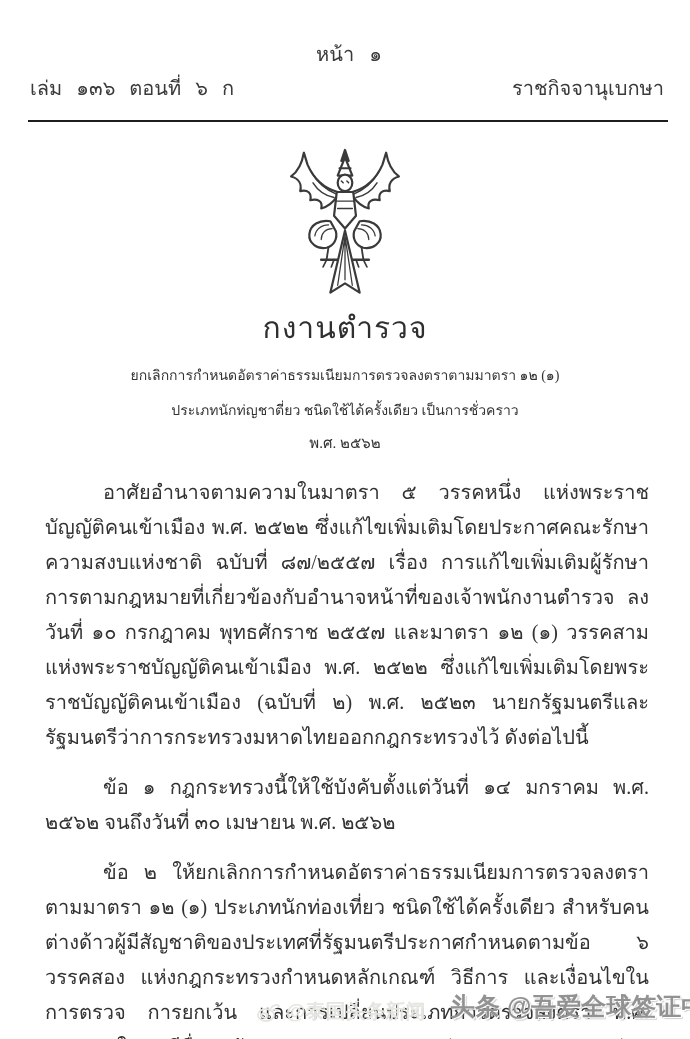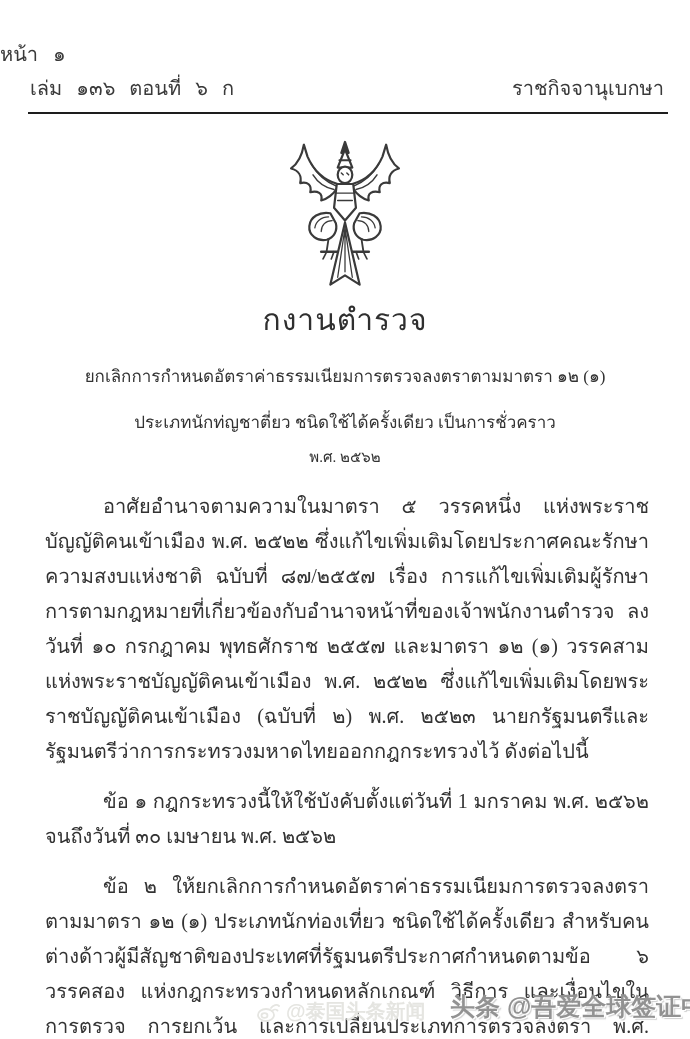--- a/index.html
+++ b/index.html
@@ -6,29 +6,31 @@
   .page{
     position:relative;
     width:690px;height:1039px;
     background:#ffffff;
     overflow:hidden;
     font-family:"Liberation Serif","DejaVu Serif",serif;
     color:#333333;
   }
   .header{padding-top:38px;}
   .page-label{
+    text-align:center;
     font-size:20px;
     word-spacing:10px;
     color:#3a3a3a;
+    padding-left:8px;
   }
   .header-row{
     display:flex;
     justify-content:space-between;
     align-items:baseline;
-    margin:2px 26px 8px 30px;
+    margin:2px 26px 16px 30px;
     font-size:20px;
     word-spacing:9px;
     color:#3a3a3a;
   }
   .header-rule{
     border:none;
     border-top:2.5px solid #1d1d1d;
     margin:5px 22px 0 28px;
   }
   .emblem-wrap{
@@ -39,22 +41,22 @@
   .emblem-wrap svg{display:block;}
   .doc-title{
     text-align:center;
     font-size:30px;
     margin-top:4px;
     letter-spacing:1px;
     color:#2f2f2f;
   }
   .doc-subtitle{
     text-align:center;
-    font-size:17px;
-    margin-top:19px;
+    font-size:14px;
+    margin-top:13px;
     color:#333333;
   }
   .doc-year{
     text-align:center;
     font-size:15px;
     margin-top:10px;
     color:#333333;
   }
   .body-text{
     margin:20px 26px 0 30px;
@@ -141,21 +143,21 @@
     </svg>
   </div>
 
   <div class="doc-title">กงานตำรวจ</div>
   <div class="doc-subtitle">ยกเลิกการกำหนดอัตราค่าธรรมเนียมการตรวจลงตราตามมาตรา ๑๒ (๑)</div>
   <div class="doc-subtitle">ประเภทนักท่ญชาตี่ยว ชนิดใช้ได้ครั้งเดียว เป็นการชั่วคราว</div>
   <div class="doc-year">พ.ศ. ๒๕๖๒</div>
 
   <div class="body-text">
     <p>อาศัยอำนาจตามความในมาตรา ๕ วรรคหนึ่ง แห่งพระราชบัญญัติคนเข้าเมือง พ.ศ. ๒๕๒๒ ซึ่งแก้ไขเพิ่มเติมโดยประกาศคณะรักษาความสงบแห่งชาติ ฉบับที่ ๘๗/๒๕๕๗ เรื่อง การแก้ไขเพิ่มเติมผู้รักษาการตามกฎหมายที่เกี่ยวข้องกับอำนาจหน้าที่ของเจ้าพนักงานตำรวจ ลงวันที่ ๑๐ กรกฎาคม พุทธศักราช ๒๕๕๗ และมาตรา ๑๒ (๑) วรรคสาม แห่งพระราชบัญญัติคนเข้าเมือง พ.ศ. ๒๕๒๒ ซึ่งแก้ไขเพิ่มเติมโดยพระราชบัญญัติคนเข้าเมือง (ฉบับที่ ๒) พ.ศ. ๒๕๒๓ นายกรัฐมนตรีและรัฐมนตรีว่าการกระทรวงมหาดไทยออกกฎกระทรวงไว้ ดังต่อไปนี้</p>
-    <p>ข้อ ๑ กฎกระทรวงนี้ให้ใช้บังคับตั้งแต่วันที่ 1 มกราคม พ.ศ. ๒๕๖๒ จนถึงวันที่ ๓๐ เมษายน พ.ศ. ๒๕๖๒</p>
+    <p>ข้อ ๑ กฎกระทรวงนี้ให้ใช้บังคับตั้งแต่วันที่ ๑๔ มกราคม พ.ศ. ๒๕๖๒ จนถึงวันที่ ๓๐ เมษายน พ.ศ. ๒๕๖๒</p>
     <p>ข้อ ๒ ให้ยกเลิกการกำหนดอัตราค่าธรรมเนียมการตรวจลงตราตามมาตรา ๑๒ (๑) ประเภทนักท่องเที่ยว ชนิดใช้ได้ครั้งเดียว สำหรับคนต่างด้าวผู้มีสัญชาติของประเทศที่รัฐมนตรีประกาศกำหนดตามข้อ ๖ วรรคสอง แห่งกฎกระทรวงกำหนดหลักเกณฑ์ วิธีการ และเงื่อนไขในการตรวจ การยกเว้น และการเปลี่ยนประเภทการตรวจลงตรา พ.ศ. ๒๕๔๕ ในกรณียื่นขอรับการตรวจลงตรา ณ ช่องทางอนุญาตของด่านตรวจคนเข้าเมือง ตามที่กำหนดในข้อ ๑ (๑) (ข) แห่งกฎกระทรวง (พ.ศ. ๒๕๒๓) ออกตามความในพระราชบัญญัติคนเข้าเมือง พ.ศ. ๒๕๒๒ ซึ่งแก้ไขเพิ่มเติมโดยกฎกระทรวง ฉบับที่ ๓๐ (พ.ศ. ๒๕๕๙) ออกตามความในพระราชบัญญัติคนเข้าเมือง พ.ศ. ๒๕๒๒</p>
   </div>
 
   <div class="watermark-left">
     <svg width="24" height="20" viewBox="0 0 24 20" fill="none" stroke="#e5e5e1" stroke-width="1.8">
       <ellipse cx="10" cy="13" rx="8" ry="6"></ellipse>
       <ellipse cx="8.5" cy="13.5" rx="3" ry="2.4"></ellipse>
       <path d="M15 6 C17 3 21 2 23 4 M16 9 C17.5 7.5 20 7 21.5 8.5" stroke-linecap="round"></path>
     </svg>
     <span>@泰国头条新闻</span>

